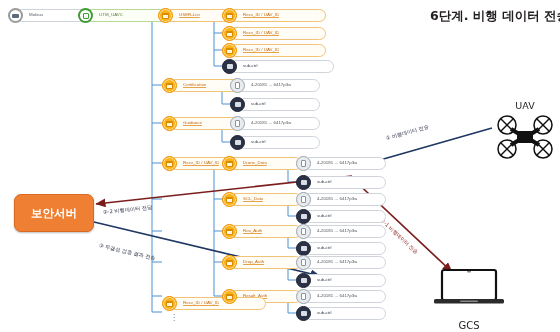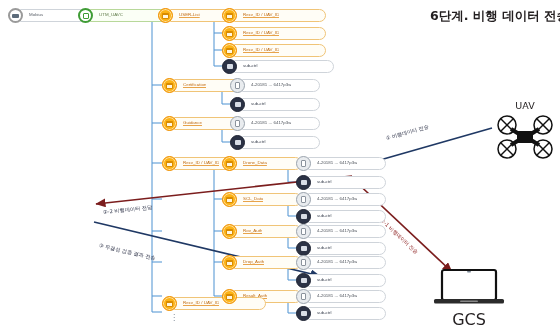--- a/index.html
+++ b/index.html
@@ -79,22 +79,22 @@
     position:absolute;left:430px;top:8px;
     font-family:"DejaVu Sans",sans-serif;
     font-size:12.5px;font-weight:bold;color:#231f20;white-space:nowrap;
   }
 
   
   #uav-wrap{position:absolute;left:492px;top:100px;width:66px;height:60px;}
   #uav-label{position:absolute;left:0;top:0;width:66px;text-align:center;
      font-size:9.5px;color:#231f20;font-family:"DejaVu Sans",sans-serif;}
   #gcs-wrap{position:absolute;left:432px;top:268px;width:74px;height:50px;}
-  #gcs-label{position:absolute;left:0;top:42px;width:74px;text-align:center;
-     font-size:16px;color:#231f20;font-family:"DejaVu Sans",sans-serif;}
+  #gcs-label{position:absolute;left:0;top:52px;width:74px;text-align:center;
+     font-size:10px;color:#231f20;font-family:"DejaVu Sans",sans-serif;}
 
   .anno{
     position:absolute;font-family:"DejaVu Sans",sans-serif;
     font-size:5.2px;color:#2a2f45;white-space:nowrap;
     transform-origin:left center;
   }
   .anno.red{color:#8d2020;}
   #dots{position:absolute;left:170px;top:316px;color:#7b8794;
      font-size:8px;line-height:.6;letter-spacing:0;}
 </style>
@@ -176,20 +176,23 @@
 
     <line x1="352" y1="178" x2="452" y2="272" stroke="#7b1d1d" stroke-width="1.7" marker-end="url(#ah-red)"></line>
 
     <line x1="352" y1="176" x2="96" y2="204" stroke="#7b1d1d" stroke-width="1.7" marker-end="url(#ah-red)"></line>
 
     <line x1="94" y1="222" x2="320" y2="276" stroke="#1f3864" stroke-width="1.7" marker-end="url(#ah-navy)"></line>
   </svg>
 
   <div id="title">6단계. 비행 데이터 전송</div>
 
+  <div id="secserver">
+    <span>보안서버</span>
+  </div>
 
   <div id="uav-wrap">
     <div id="uav-label">UAV</div>
     <svg width="66" height="48" viewBox="0 0 66 48" style="position:absolute;left:0;top:12px;">
       <g stroke="#111" stroke-width="1.5" fill="none">
         <circle cx="15" cy="13" r="9"></circle>
           <circle cx="51" cy="13" r="9"></circle>
         <circle cx="15" cy="37" r="9"></circle>
           <circle cx="51" cy="37" r="9"></circle>
         <line x1="9" y1="7" x2="21" y2="19"></line>

